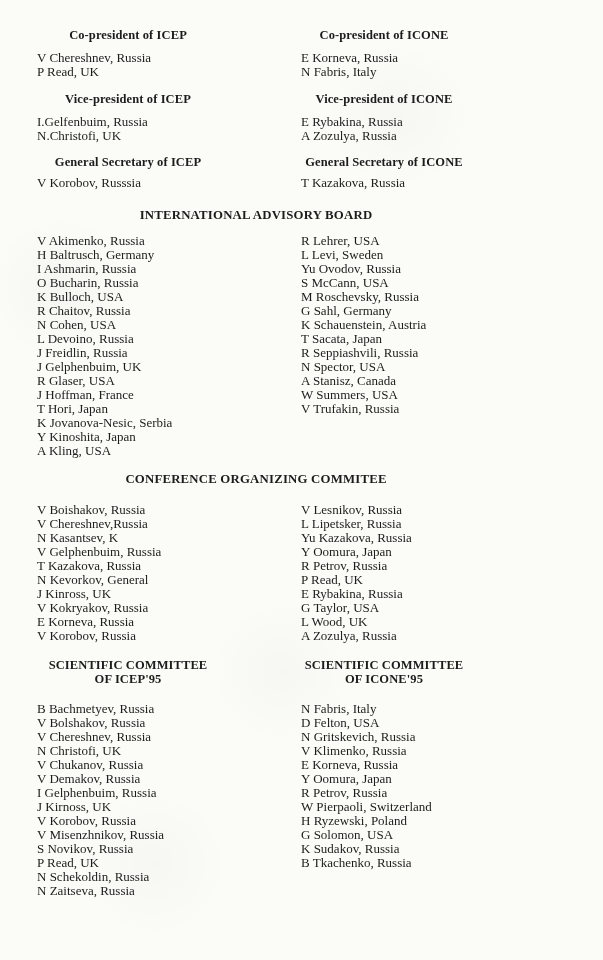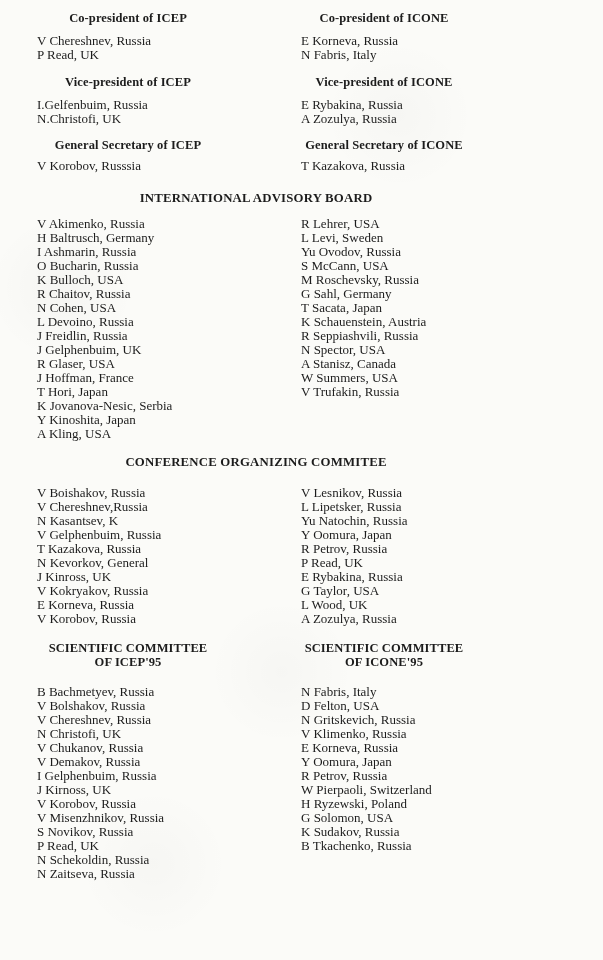--- a/index.html
+++ b/index.html
@@ -9,21 +9,21 @@
     background: #fbfbf8;
     font-family: "Liberation Serif", serif;
     color: #1c1c1c;
     overflow: hidden;
   }
   .page {
     position: relative;
     width: 512px;
     height: 960px;
     box-sizing: border-box;
-    padding-top: 11px;
+    padding-top: 28px;
     background:
       radial-gradient(circle at 12% 30%, rgba(0,0,0,0.025), transparent 9%),
       radial-gradient(circle at 78% 12%, rgba(0,0,0,0.02), transparent 8%),
       radial-gradient(circle at 55% 70%, rgba(0,0,0,0.02), transparent 10%),
       radial-gradient(circle at 30% 90%, rgba(0,0,0,0.02), transparent 8%),
       #fbfbf8;
   }
   .two-col { display: grid; grid-template-columns: 1fr 1fr; }
   .sec-title {
     font-weight: bold;
@@ -135,22 +135,22 @@
           <div class="name-line">Y Kinoshita, Japan</div>
           <div class="name-line">A Kling, USA</div>
         </div>
       <div class="names-right">
           <div class="name-line">R Lehrer, USA</div>
           <div class="name-line">L Levi, Sweden</div>
           <div class="name-line">Yu Ovodov, Russia</div>
           <div class="name-line">S McCann, USA</div>
           <div class="name-line">M Roschevsky, Russia</div>
           <div class="name-line">G Sahl, Germany</div>
+          <div class="name-line">K Schauenstein, Austria</div>
           <div class="name-line">T Sacata, Japan</div>
-          <div class="name-line">K Schauenstein, Austria</div>
           <div class="name-line">R Seppiashvili, Russia</div>
           <div class="name-line">N Spector, USA</div>
           <div class="name-line">A Stanisz, Canada</div>
           <div class="name-line">W Summers, USA</div>
           <div class="name-line">V Trufakin, Russia</div>
         </div>
     </div>
   </section>
 
   <section>
@@ -164,21 +164,21 @@
           <div class="name-line">T Kazakova, Russia</div>
           <div class="name-line">N Kevorkov, General</div>
           <div class="name-line">J Kinross, UK</div>
           <div class="name-line">V Kokryakov, Russia</div>
           <div class="name-line">E Korneva, Russia</div>
           <div class="name-line">V Korobov, Russia</div>
         </div>
       <div class="names-right">
           <div class="name-line">V Lesnikov, Russia</div>
           <div class="name-line">L Lipetsker, Russia</div>
-          <div class="name-line">Yu Natochin, Russia</div>
+          <div class="name-line">Yu Kazakova, Russia</div>
           <div class="name-line">Y Oomura, Japan</div>
           <div class="name-line">R Petrov, Russia</div>
           <div class="name-line">P Read, UK</div>
           <div class="name-line">E Rybakina, Russia</div>
           <div class="name-line">G Taylor, USA</div>
           <div class="name-line">L Wood, UK</div>
           <div class="name-line">A Zozulya, Russia</div>
         </div>
     </div>
   </section>

